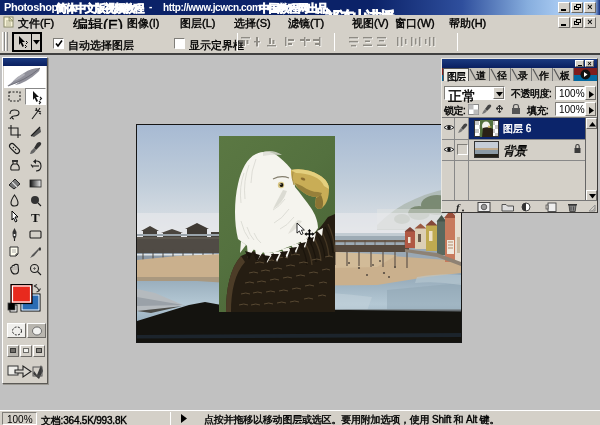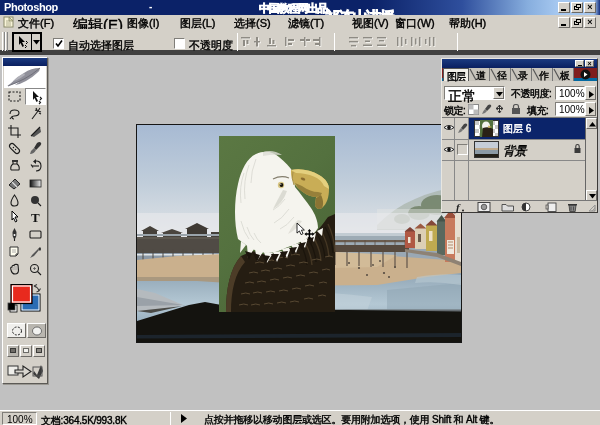--- a/index.html
+++ b/index.html
@@ -8,21 +8,23 @@
 .cjk{-webkit-text-stroke:0.4px #000}
 .wcjk{-webkit-text-stroke:0.4px #fff}
 .rb{background:#d4d0c8;border:1px solid;border-color:#fff #6c6a66 #6c6a66 #fff}
 .sb{border:1px solid;border-color:#807e79 #fff #fff #807e79}
 svg{position:absolute;display:block}
 </style></head><body>
 
 <div id="titlebar" style="left:0;top:0;width:600px;height:33px;
 background:linear-gradient(to right,#0b2268 0%,#0b2268 62%,#2f4f9d 77%,#87aede 88%,#a6c8f0 93%,#a6c8f0 99%,#16307e 100%)">
  <div class="t" style="left:4px;top:1px;font-weight:bold;color:#fff;font-size:11px;letter-spacing:-0.4px">Photoshop</div>
+ <div class="t wcjk" style="left:56px;top:1px;font-weight:bold;color:#fff;font-size:11px;letter-spacing:-1.3px;-webkit-text-stroke:0.7px #fff">简体中文版视频教程</div>
  <div class="t" style="left:149px;top:1px;font-weight:bold;color:#fff;font-size:10px">-</div>
+ <div class="t" style="left:163px;top:2px;font-weight:bold;color:#fff;font-size:10px;letter-spacing:-0.35px">http://www.jcwcn.com</div>
  <div class="t wcjk" style="left:259px;top:1px;font-weight:bold;color:#fff;font-size:11px;letter-spacing:-1.3px;-webkit-text-stroke:0.7px #fff">中国教程网出品</div>
  <div class="t wcjk" style="left:325px;top:8px;font-weight:bold;color:#fff;font-size:15px;letter-spacing:-1.3px;-webkit-text-stroke:0.7px #fff">祁连山讲授</div>
  <div class="rb" style="left:558px;top:2px;width:12px;height:11px">
       <div style="left:2px;top:6px;width:5px;height:2px;background:#000"></div>
     </div>
  <div class="rb" style="left:571px;top:2px;width:12px;height:11px">
       <div style="left:2px;top:3px;width:5px;height:4px;border:1px solid #000"></div>
       <div style="left:4px;top:1px;width:5px;height:4px;border:1px solid #000;background:#d4d0c8"></div>
     </div>
  <div class="rb" style="left:584px;top:2px;width:12px;height:11px;font-size:9px;font-weight:bold;text-align:center;line-height:9px">×</div>
@@ -46,21 +48,21 @@
  <div class="rb" style="left:558px;top:2px;width:12px;height:11px">
       <div style="left:2px;top:6px;width:5px;height:2px;background:#000"></div>
     </div>
  <div class="rb" style="left:571px;top:2px;width:12px;height:11px">
       <div style="left:2px;top:3px;width:5px;height:4px;border:1px solid #000"></div>
       <div style="left:4px;top:1px;width:5px;height:4px;border:1px solid #000;background:#d4d0c8"></div>
     </div>
  <div class="rb" style="left:584px;top:2px;width:12px;height:11px;font-size:9px;font-weight:bold;text-align:center;line-height:9px">×</div>
 </div>
 
-<div id="optbar" style="left:0;top:29px;width:600px;height:26px;background:#d4d0c8;border-bottom:5px solid #404040">
+<div id="optbar" style="left:0;top:29px;width:600px;height:26px;background:#d4d0c8;border-bottom:2px solid #404040">
  <div style="left:2px;top:3px;width:3px;height:19px;border-left:1px solid #fff;border-right:1px solid #888"></div>
  <div style="left:5px;top:3px;width:3px;height:19px;border-left:1px solid #fff;border-right:1px solid #888"></div>
 
  <div style="left:12px;top:3px;width:30px;height:20px;border:2px solid #000;background:#d4d0c8">
   <svg style="left:2px;top:1px" width="14" height="14" viewBox="0 0 14 14">
    <path d="M3 1 L9 7 L6 7 L8 11 L6.5 12 L4.5 8 L3 10 Z" fill="#000"></path>
    <path d="M10 6 l1.5 1.5 L10 9 M9 10 l1.5 1.5 L9 13" fill="none" stroke="#000" stroke-width="1"></path>
   </svg>
   <div style="left:17px;top:0;width:1px;height:16px;background:#000"></div>
   <svg style="left:19px;top:6px" width="7" height="5" viewBox="0 0 7 5">
@@ -69,21 +71,21 @@
  </div>
 
  <div class="sb" style="left:53px;top:9px;width:11px;height:11px;background:#fff">
   <svg style="left:1px;top:1px" width="8" height="8" viewBox="0 0 8 8">
         <path d="M1 3.5 L3 6 L7 0.5" fill="none" stroke="#000" stroke-width="1.6"></path>
       </svg>
  </div>
  <div class="t cjk" style="left:68px;top:9px;font-size:11px">自动选择图层</div>
 
  <div class="sb" style="left:174px;top:9px;width:11px;height:11px;background:#fff"></div>
- <div class="t cjk" style="left:189px;top:9px;font-size:11px">不透明度</div>
+ <div class="t cjk" style="left:189px;top:9px;font-size:11px">显示定界框</div>
  <div style="left:237px;top:4px;width:1px;height:18px;background:#8d8a84;border-right:1px solid #fff"></div>
  <div style="left:334px;top:4px;width:1px;height:18px;background:#8d8a84;border-right:1px solid #fff"></div>
  <div style="left:457px;top:4px;width:1px;height:18px;background:#8d8a84;border-right:1px solid #fff"></div>
  <svg style="left:241px;top:7px" width="210" height="12" viewBox="0 0 210 12">
   <g fill="#fcfbf8">
         <g transform="translate(0.8,0.8)">
    <path d="M0 1 h9 v1.5 h-9 Z M2 4 h2 v6 h-2 Z M5.5 4 h2 v4 h-2 Z"></path>
    <path d="M13 5 h2 v-4 h2 v4 h2 v1.5 h-2 v4 h-2 v-4 h-2 Z" transform="translate(0,0)"></path>
    <path d="M26 9 h9 v1.5 h-9 Z M28 2 h2 v6 h-2 Z M31.5 4 h2 v4 h-2 Z"></path>
    <path d="M44 1 h1.5 v9 h-1.5 Z M47 3 h6 v2 h-6 Z M47 7 h4 v2 h-4 Z"></path>
@@ -510,21 +512,21 @@
 
 <div id="layerspal" style="left:441px;top:58px;width:157px;height:155px;background:#d4d0c8;
 border:1px solid;border-color:#e8e6e0 #3c3a38 #3c3a38 #e8e6e0">
 
  <div style="left:0;top:0;width:155px;height:9px;background:linear-gradient(#1b3a80,#0a1f60)"></div>
  <div class="rb" style="left:133px;top:1px;width:9px;height:7px">
       <div style="left:1.5px;top:3.5px;width:4px;height:1.5px;background:#000"></div>
     </div>
  <div class="rb" style="left:143px;top:1px;width:9px;height:7px;font-size:7px;line-height:6px;text-align:center;font-weight:bold">×</div>
 
- <div style="left:0;top:9px;width:155px;height:13px;background:#7f1d1d;border-bottom:3px solid #0369a1">
+ <div style="left:0;top:9px;width:155px;height:13px;background:#7f1d1d;border-bottom:6px solid #0369a1">
   <div class="t cjk" style="left:1px;top:0px;width:26px;height:13px;background:#f0eee8;border:1px solid #555;border-bottom:none;font-size:10px;padding:1px 0 0 3px;letter-spacing:-1px">图层</div>
   <div id="tabs">
         <div style="left:27px;top:0px;width:21px;height:13px;border-right:1px solid #777;background:#c8c4bc">
           <svg style="left:0;top:0" width="8" height="13" viewBox="0 0 8 13">
             <path d="M1 1 L7 12" stroke="#555" stroke-width="1.2"></path>
           </svg>
           <div class="t cjk" style="left:7px;top:1px;font-size:10px">道</div>
         </div>
         <div style="left:48px;top:0px;width:21px;height:13px;border-right:1px solid #777;background:#c8c4bc">
           <svg style="left:0;top:0" width="8" height="13" viewBox="0 0 8 13">

